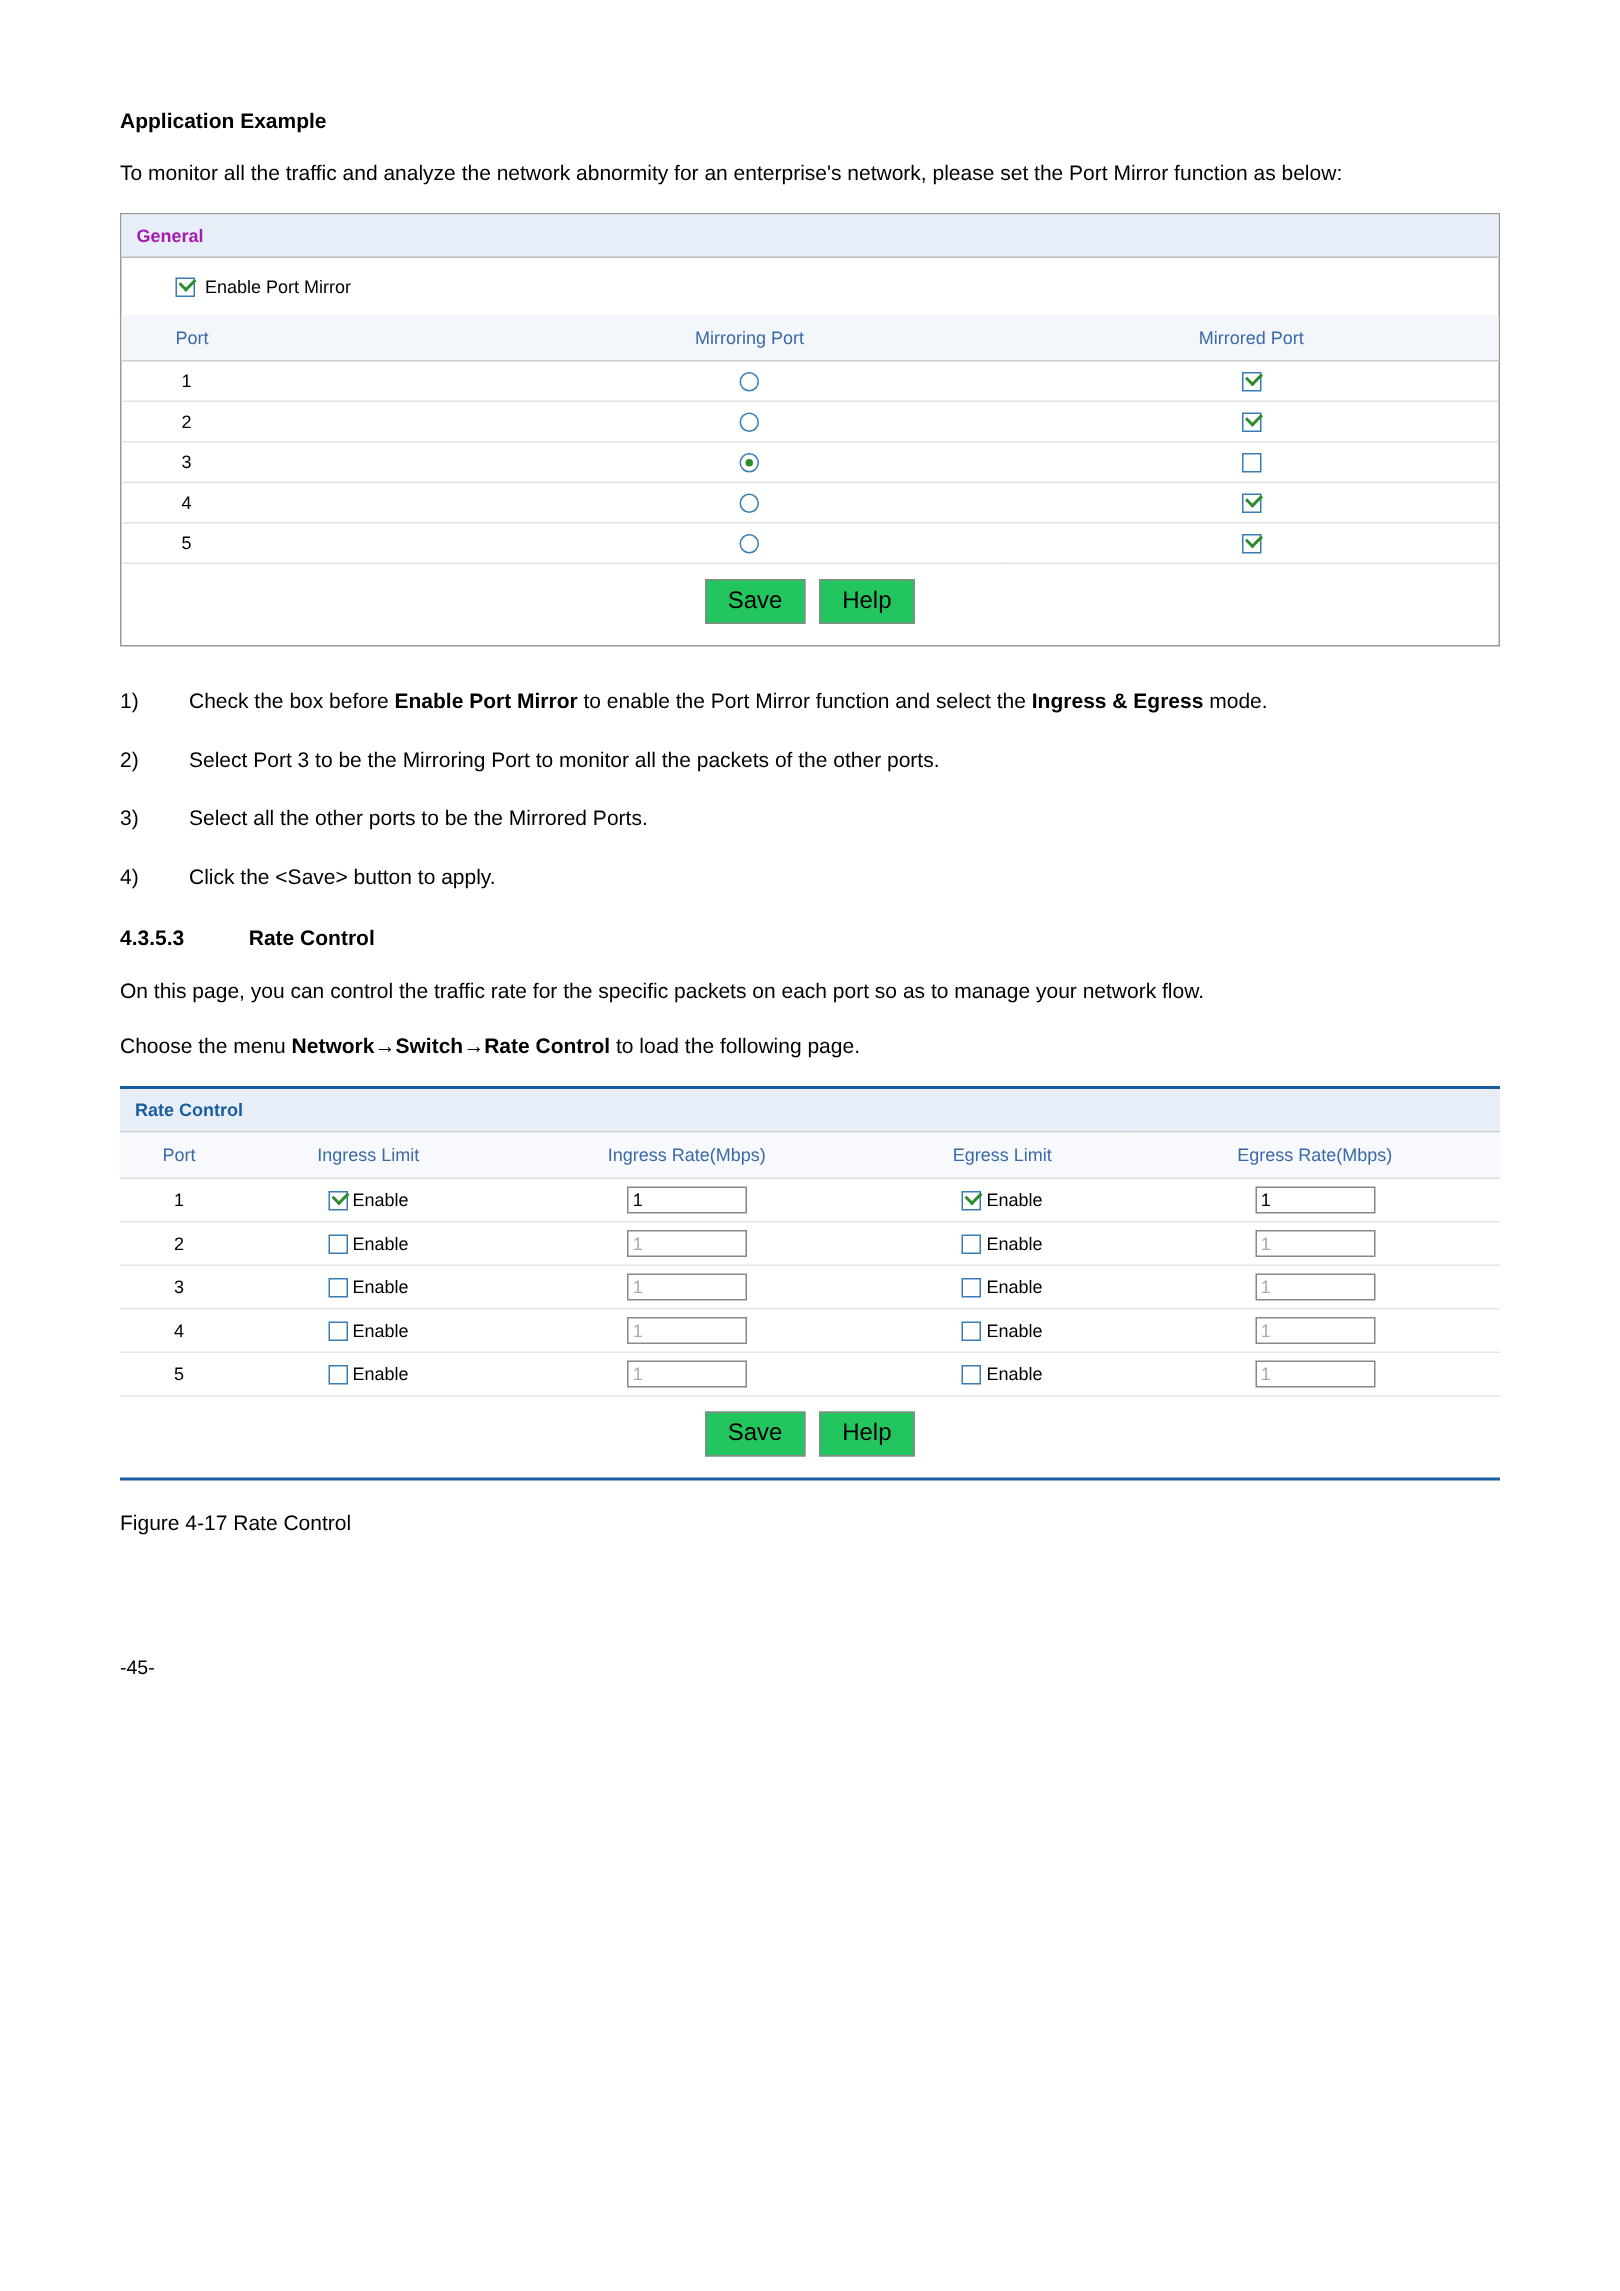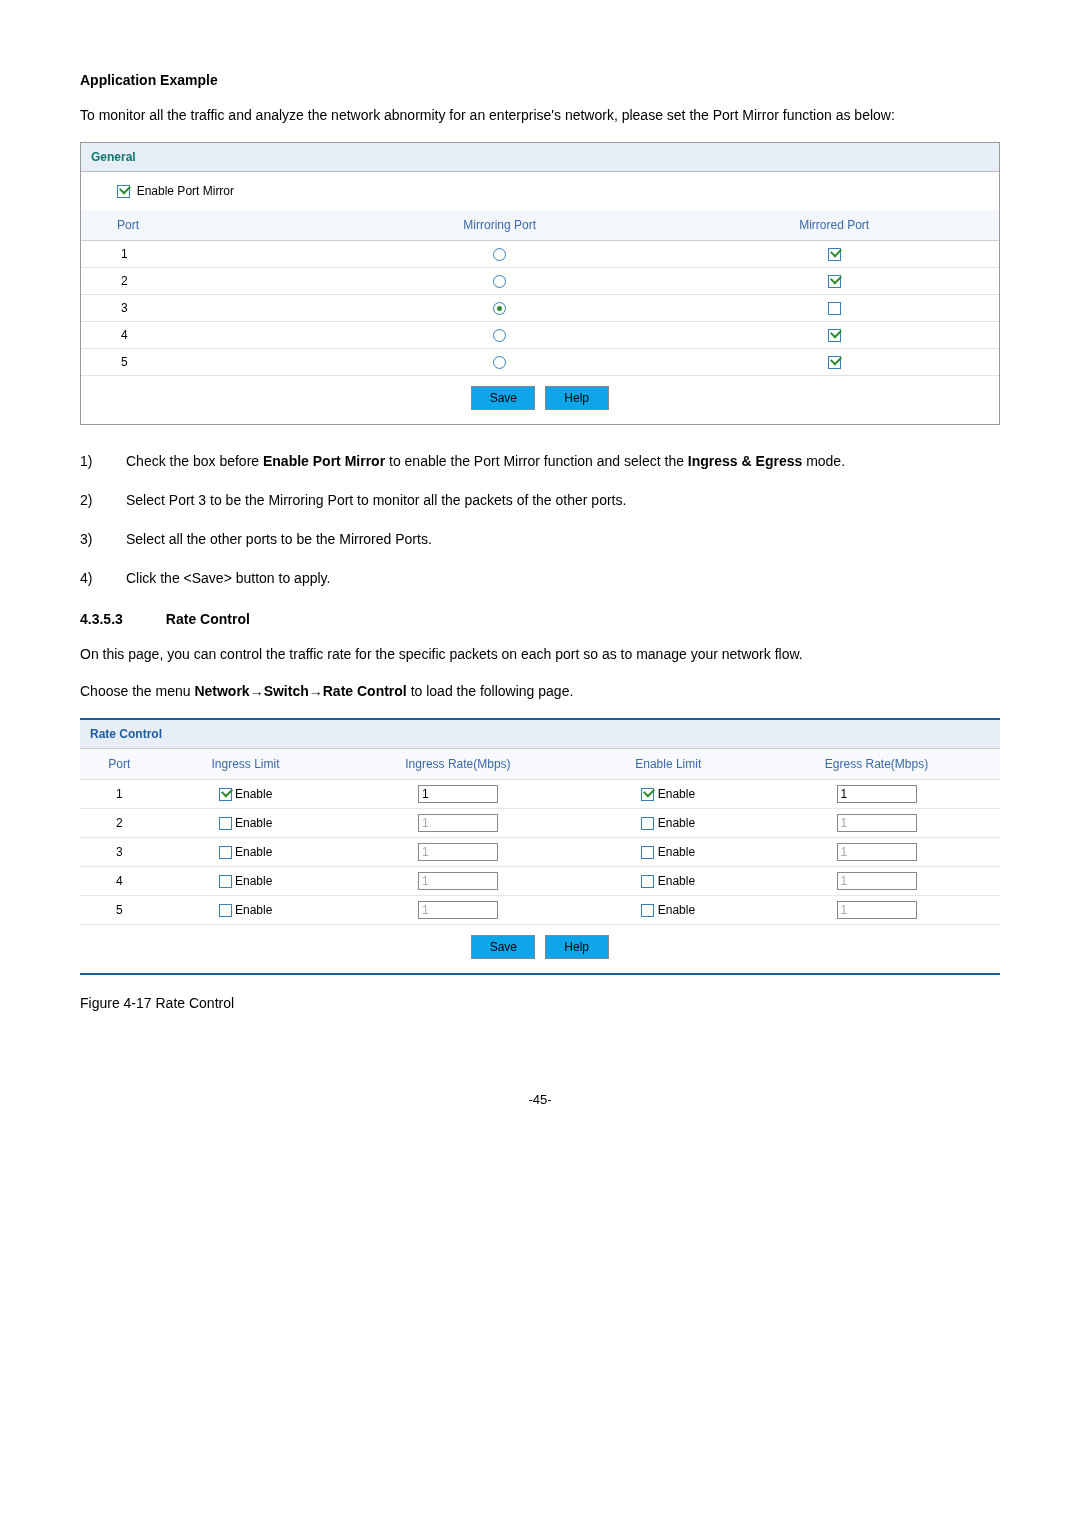--- a/index.html
+++ b/index.html
@@ -14,21 +14,21 @@
   }
   .h-bold { font-weight: bold; margin: 20px 0 14px; }
   .para { margin: 0 0 16px; text-align: justify; }
   .panel {
     border: 1px solid #999;
     margin: 14px 0 26px;
     font-size: 12px;
   }
   .panel-title {
     background: #e8eef7;
-    color: #0f766e;
+    color: #a21caf;
     font-weight: bold;
     padding: 5px 10px;
     border-bottom: 1px solid #bbb;
     font-size: 12px;
   }
   .panel-body { padding: 10px 36px; }
   .panel-body label { font-size: 12px; }
   .mode-row { margin-top: 6px; font-size: 12px; }
   .mode-row select { font-size: 11px; }
   .pm-table { width: 100%; border-collapse: collapse; font-size: 12px; }
@@ -57,21 +57,21 @@
     width:8px; height:5px; border:2px solid #2d8c2d;
     border-top:none; border-right:none; transform:rotate(-45deg);
   }
   .rad.checked::after {
     content:""; position:absolute; left:3px; top:3px;
     width:5px; height:5px; background:#2d8c2d; border-radius:50%;
   }
   .btn-row { text-align:center; padding:10px 0 14px; }
   .btn {
     display:inline-block; min-width:64px; padding:2px 14px;
-    border:1px solid #888; background:#0ea5e9; font-size:12px;
+    border:1px solid #888; background:#22c55e; font-size:16px;
     margin:0 3px; cursor:pointer;
   }
   .steps { margin: 14px 0; }
   .step { display:flex; margin: 14px 0 18px; text-align: justify; }
   .step-num { width: 46px; flex: 0 0 46px; }
   .step-txt { flex: 1; }
   .sec-num { display:inline-block; margin-right: 43px; font-weight:bold; }
   .sec-title { font-weight:bold; }
   .rc-panel {
     border-top: 2px solid #1a5d9e;
@@ -89,21 +89,21 @@
     background:#f7f9fc; border-bottom:1px solid #ddd; text-align:center;
   }
   .rc-table tbody td {
     padding:5px 8px; border-bottom:1px solid #e6e6e6; text-align:center;
   }
   .rc-table input[type=text]{
     width:80px; font-size:12px; border:1px solid #888; padding:1px 3px;
   }
   .rc-table input.dis { color:#aaa; }
   .fig-cap { margin: 18px 0 76px; }
-  .page-num { text-align:center; font-size: 13px; }
+  .page-num { text-align:left; font-size: 13px; }
   b { font-weight:bold; }
 </style>
 </head>
 <body>
 
 <div class="h-bold">Application Example</div>
 <p class="para">To monitor all the traffic and analyze the network abnormity for an enterprise's network, please set the Port Mirror function as below:</p>
 
 <div class="panel">
   <div class="panel-title">General</div>
@@ -186,21 +186,21 @@
 </p>
 
 <div class="rc-panel">
   <div class="rc-title">Rate Control</div>
   <table class="rc-table">
     <thead>
       <tr>
         <th>Port</th>
         <th>Ingress Limit</th>
         <th>Ingress Rate(Mbps)</th>
-        <th>Enable Limit</th>
+        <th>Egress Limit</th>
         <th>Egress Rate(Mbps)</th>
       </tr>
     </thead>
     <tbody id="rc-body">
         <tr>
           <td>1</td>
           <td><span class="chk checked"></span> <span>Enable</span></td>
           <td><input type="text" value="1" style=""></td>
           <td><span class="chk checked"></span> <span>Enable</span></td>
           <td><input type="text" value="1" style=""></td>

